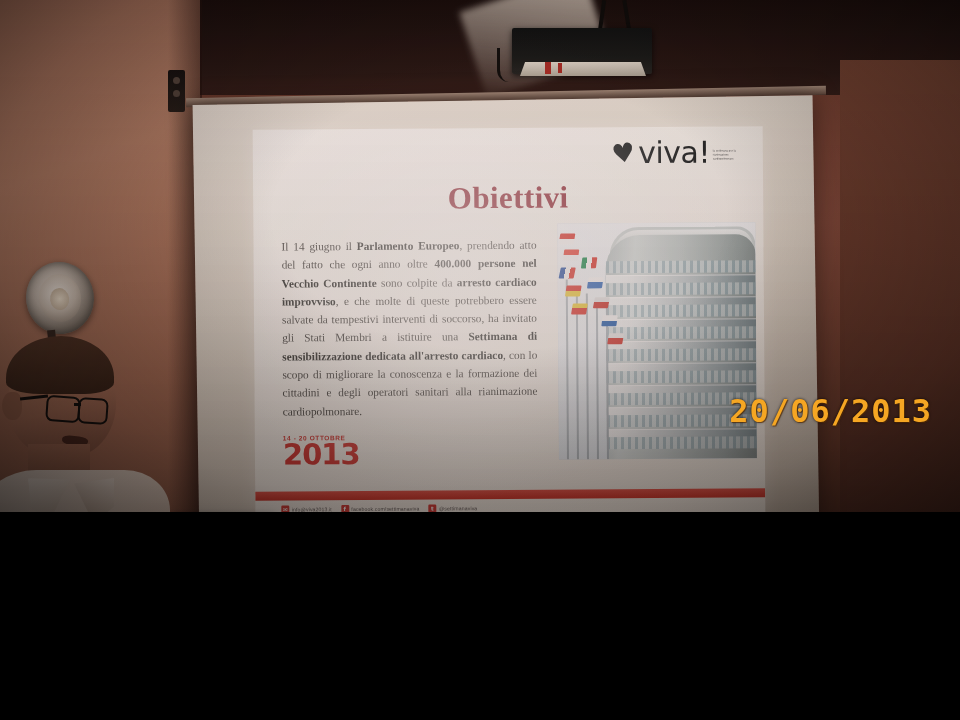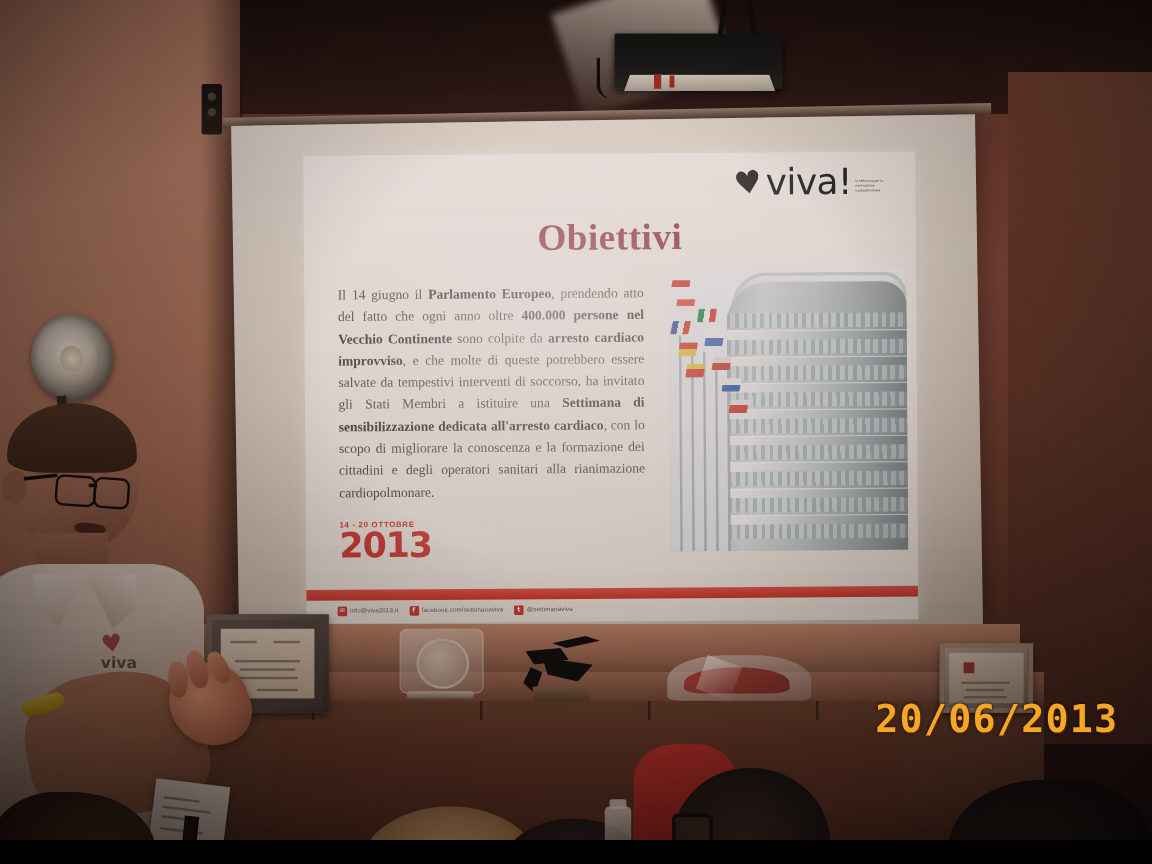--- a/index.html
+++ b/index.html
@@ -1,19 +1,19 @@
 <!DOCTYPE html>
 <html><head>
 <meta charset="utf-8">
 <style>
   html,body{margin:0;padding:0;background:#000;}
   body{font-family:"Liberation Sans",sans-serif;}
 
   .photo{
-    position:relative;width:960px;height:700px;overflow:hidden;
+    position:relative;width:960px;height:512px;overflow:hidden;
     background:#2a1412;
   }
 
   
   .wall-upper{
     position:absolute;left:0;top:0;width:960px;height:120px;
     background:linear-gradient(180deg,#3a221d 0%,#4a2a22 45%,#5b342a 100%);
   }
   .wall-dark-band{
     position:absolute;left:150px;top:0;width:810px;height:105px;

